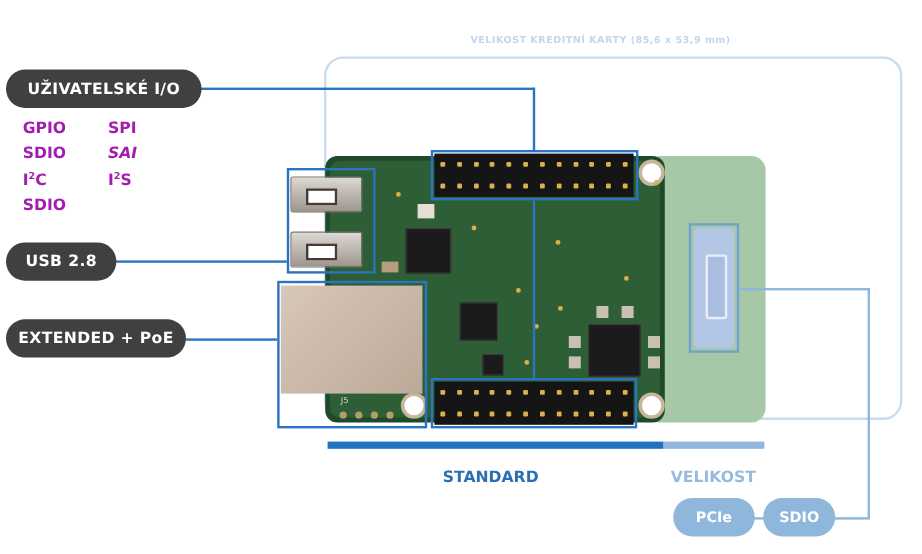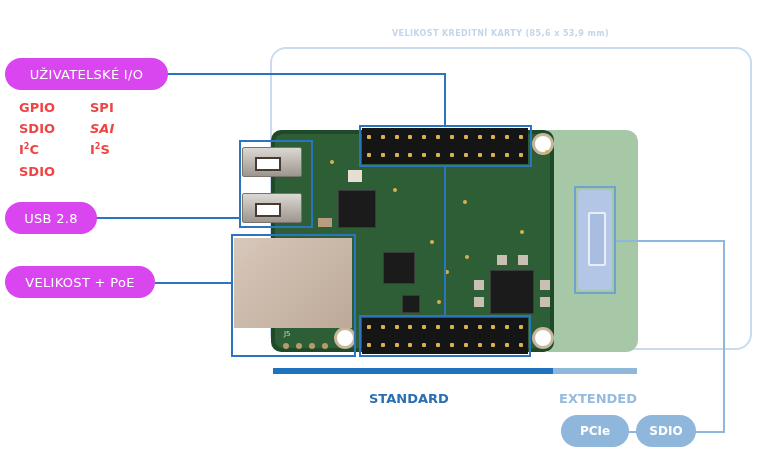--- a/index.html
+++ b/index.html
@@ -1,21 +1,21 @@
 <!DOCTYPE html>
 <html><head>
 <meta charset="utf-8">
 <style>
   html, body { margin: 0; padding: 0; }
   body { width: 768px; height: 462px; background: #ffffff; position: relative; overflow: hidden;
          font-family: "DejaVu Sans", "Liberation Sans", sans-serif; }
   .abs { position: absolute; text-align: right; }
-  .pill { position: absolute; background: #d946ef; color: #fff; font-weight: normal; border-radius: 18px;
+  .pill { position: absolute; background: #404040; color: #fff; font-weight: bold; border-radius: 18px;
           display: flex; align-items: center; justify-content: center; font-size: 13px; letter-spacing: 0.3px; }
-  .proto { position: absolute; color: #ef4444; font-weight: bold; font-size: 13px; }
+  .proto { position: absolute; color: #a21caf; font-weight: bold; font-size: 13px; }
   .proto sup { font-size: 8px; }
   .hline { position: absolute; background: #2b74bf; height: 2px; }
   .vline { position: absolute; background: #2b74bf; width: 2px; }
   .lhline { position: absolute; background: #8fb6db; height: 2px; }
   .lvline { position: absolute; background: #8fb6db; width: 2px; }
   .box { position: absolute; border: 2px solid #2b74bf; box-sizing: border-box; }
   .card-outline { position: absolute; left: 270px; top: 47px; width: 482px; height: 303px;
                   border: 2px solid #c9dcef; border-radius: 16px; box-sizing: border-box; }
   .card-title { position: absolute; left: 392px; top: 29px; font-size: 8px; font-weight: bold; color: #c3d6ea; letter-spacing: 0.4px; }
   .ext-area { position: absolute; left: 548px; top: 130px; width: 90px; height: 222px; background: #a6c8a7; border-radius: 0 12px 12px 0; }
@@ -158,28 +158,28 @@
 <div class="vline" style="left:444px; top:167px; height:149px;"></div>
 <div class="hline" style="left:96px; top:217px; width:143px;"></div>
 <div class="hline" style="left:155px; top:282px; width:76px;"></div>
 <div class="lhline" style="left:616px; top:240px; width:109px;"></div>
 <div class="lvline" style="left:723px; top:240px; height:192px;"></div>
 <div class="lhline" style="left:695px; top:431px; width:30px;"></div>
 <div class="lhline" style="left:628px; top:431px; width:12px;"></div>
 
 <div class="pill" style="left:5px; top:58px; width:163px; height:32px;">UŽIVATELSKÉ I/O</div>
 <div class="pill" style="left:5px; top:202px; width:92px; height:32px;">USB 2.8</div>
-<div class="pill" style="left:5px; top:266px; width:150px; height:32px;">VELIKOST + PoE</div>
+<div class="pill" style="left:5px; top:266px; width:150px; height:32px;">EXTENDED + PoE</div>
 
 <div class="proto" style="left:19px; top:100px;">GPIO</div>
 <div class="proto" style="left:19px; top:121px;">SDIO</div>
 <div class="proto" style="left:19px; top:142px;"><span>I</span><sup>2</sup><span>C</span></div>
 <div class="proto" style="left:19px; top:164px;">SDIO</div>
 <div class="proto" style="left:90px; top:100px;">SPI</div>
 <div class="proto" style="left:90px; top:121px;font-style:italic;">SAI</div>
 <div class="proto" style="left:90px; top:142px;"><span>I</span><sup>2</sup><span>S</span></div>
 
 <div class="bar-std"></div>
 <div class="bar-ext"></div>
 <div class="lbl-std">STANDARD</div>
-<div class="lbl-ext">EXTENDED</div>
+<div class="lbl-ext">VELIKOST</div>
 <div class="pill-light" style="left:561px; top:415px; width:68px; height:32px;">PCIe</div>
 <div class="pill-light" style="left:636px; top:415px; width:60px; height:32px;">SDIO</div>
 
 </body></html>

